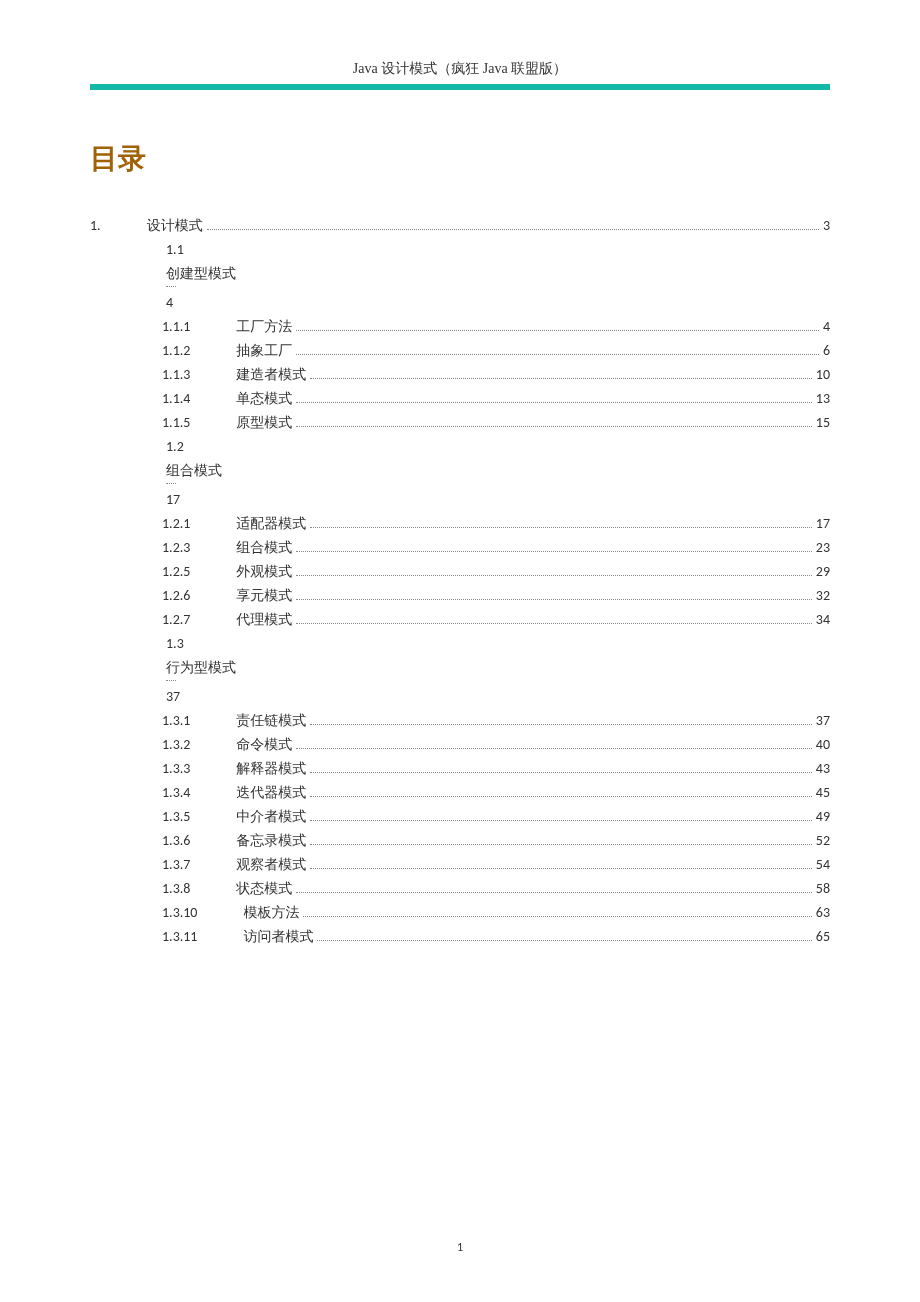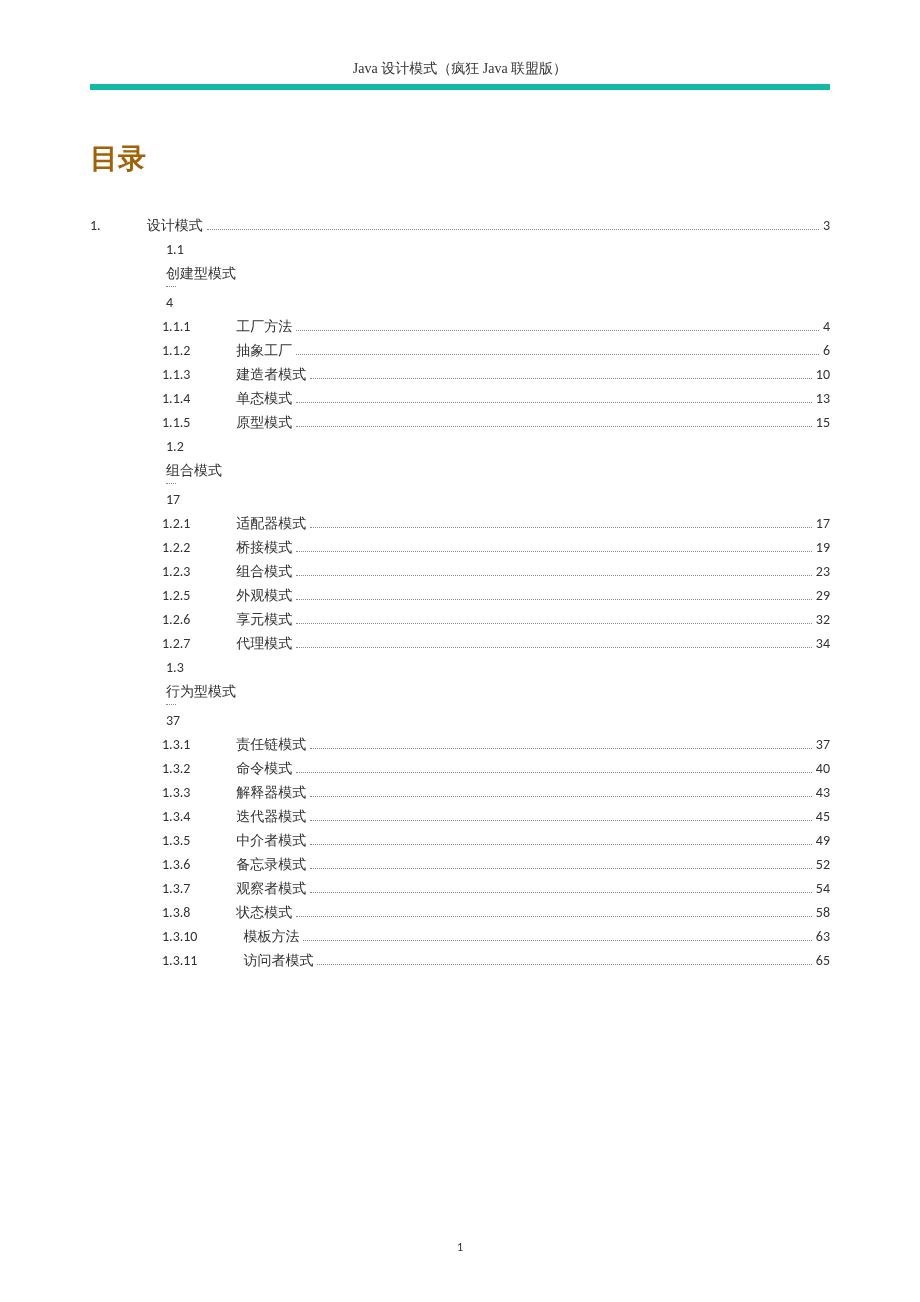--- a/index.html
+++ b/index.html
@@ -113,26 +113,20 @@
         <span class="toc-leader"></span>
         <span class="toc-page">17</span>
       </div>
       <div class="toc-row level-3">
         <span class="toc-num">1.2.1</span>
         <span class="toc-label">适配器模式</span>
         <span class="toc-leader"></span>
         <span class="toc-page">17</span>
       </div>
       <div class="toc-row level-3">
-        <span class="toc-num">1.2.2</span>
-        <span class="toc-label">桥接模式</span>
-        <span class="toc-leader"></span>
-        <span class="toc-page">19</span>
-      </div>
-      <div class="toc-row level-3">
         <span class="toc-num">1.2.3</span>
         <span class="toc-label">组合模式</span>
         <span class="toc-leader"></span>
         <span class="toc-page">23</span>
       </div>
       <div class="toc-row level-3">
         <span class="toc-num">1.2.5</span>
         <span class="toc-label">外观模式</span>
         <span class="toc-leader"></span>
         <span class="toc-page">29</span>

